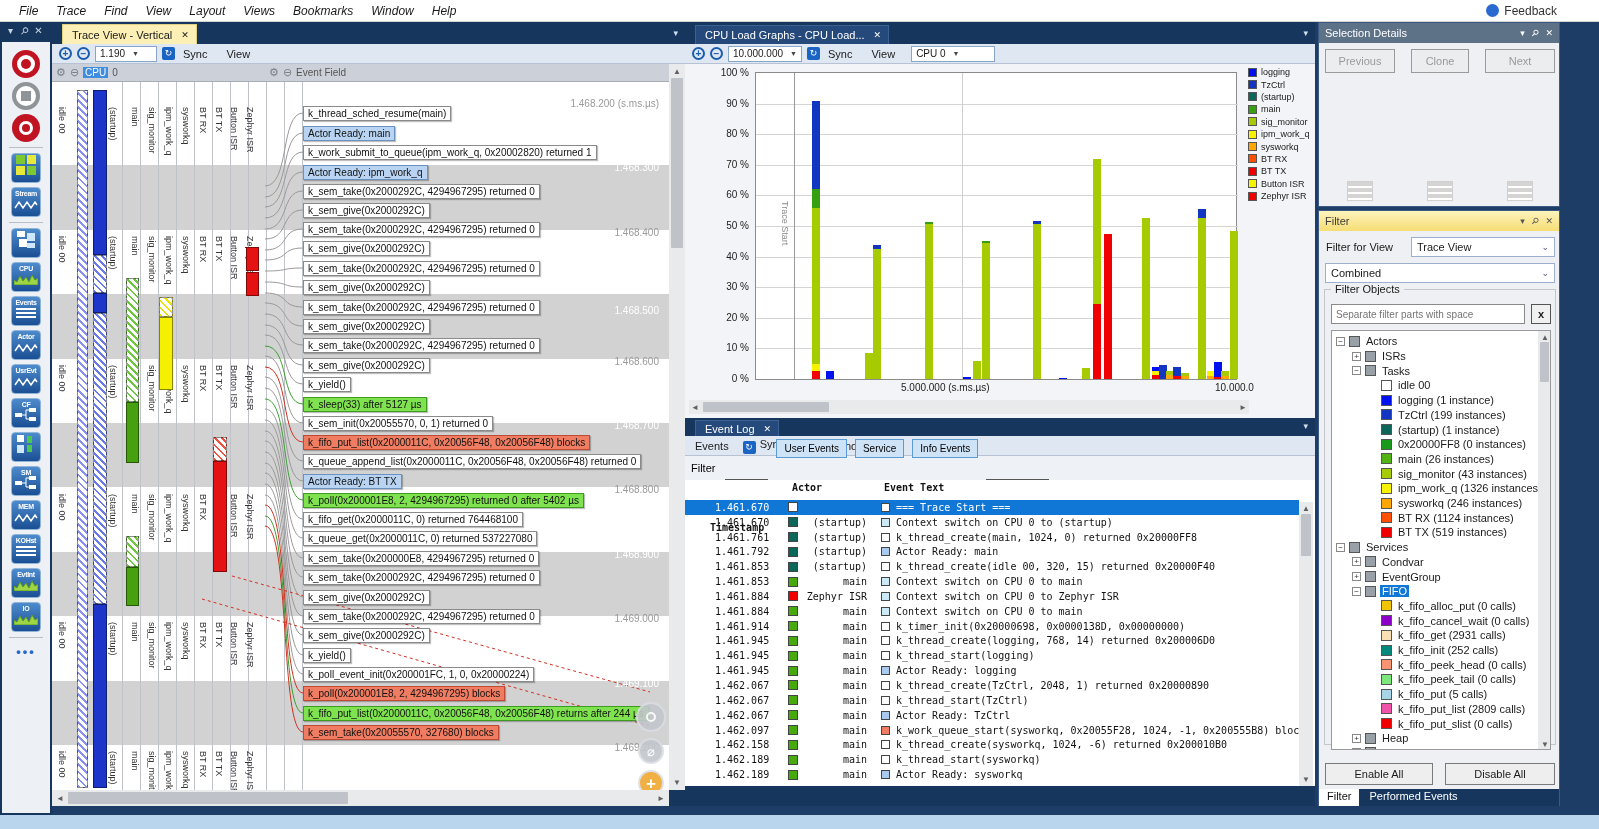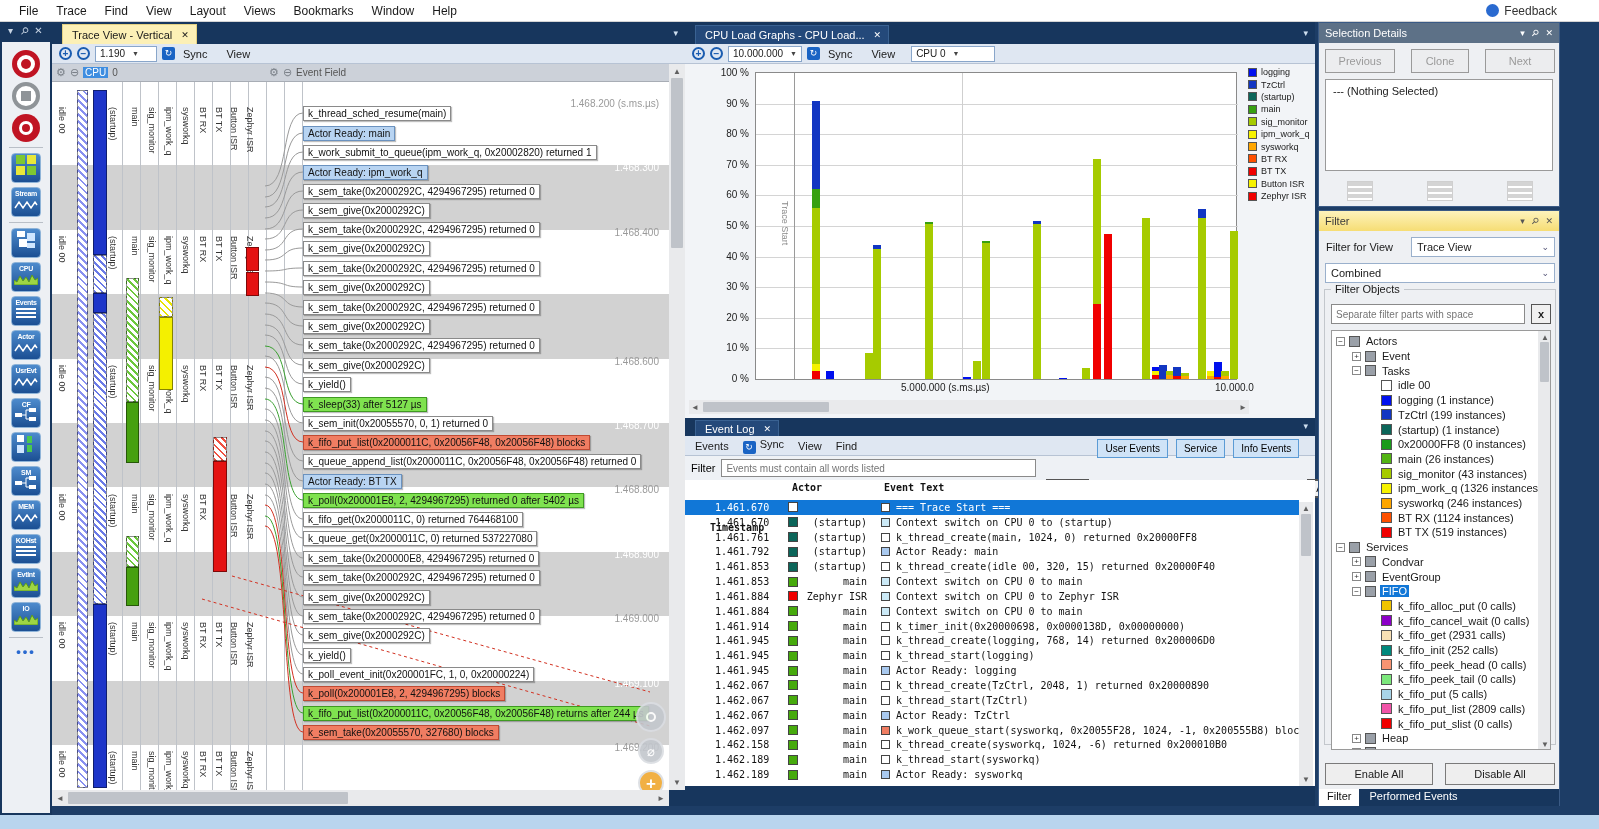--- a/index.html
+++ b/index.html
@@ -1,21 +1,21 @@
 <!DOCTYPE html>
 <html><head>
 <meta charset="utf-8">
 <style>
   * { margin:0; padding:0; box-sizing:border-box; }
   html,body { width:1599px; height:829px; overflow:hidden; font-family:"Liberation Sans",sans-serif; }
   #root { position:relative; width:1599px; height:829px; background:#1d3d66; }
   .abs { position:absolute; }
   
   .menubar { position:absolute; left:0; top:0; width:1599px; height:22px; background:#ffffff; border-bottom:1px solid #d4d4d4; display:flex; align-items:center; padding-left:10px; font-size:12px; color:#1a1a1a; }
-  .menu-item { padding:3px 9px; cursor:default; }
+  .menu-item { padding:3px 9px; cursor:default;font-style:italic; }
   .feedback { margin-left:auto; margin-right:42px; display:flex; align-items:center; gap:5px; font-size:12px; color:#333; }
   .fb-icon { width:13px; height:13px; border-radius:50%; background:#2a6ad0; display:inline-block; }
   
   .sidebar { position:absolute; left:0; top:22px; width:52px; height:793px; background:#17365d; padding:0 2px 2px 2px; }
   .minibar { height:20px; color:#c7d4e4; font-size:10px; display:flex; justify-content:flex-start; gap:7px; padding:3px 6px; }
   .side-inner { background:#edf0f4; width:48px; height:771px; overflow:hidden; padding-top:4px; }
   .side-divider { height:1px; background:#b9bfc7; margin:5px 7px; }
   .circ-btn { width:28px; height:28px; border-radius:50%; margin:4px auto; position:relative; }
   .tile { width:30px; height:30px; border-radius:4px; background:linear-gradient(#4d8bcd,#1b4f93); border:1px solid #8fb4d8; position:relative; margin:4px auto; overflow:hidden; }
   .tile .tlabel { font-size:7px; color:#fff; text-align:center; font-weight:bold; padding-top:2px; letter-spacing:-0.3px; }
@@ -442,21 +442,21 @@
         <div class="evt " style="top: 545px;">k_sem_take(0x2000292C, 4294967295) returned 0</div>
         <div class="evt " style="top: 564px;">k_sem_give(0x2000292C)</div>
         <div class="evt " style="top: 584px;">k_yield()</div>
         <div class="evt " style="top: 603px;">k_poll_event_init(0x200001FC, 1, 0, 0x20000224)</div>
         <div class="evt block" style="top: 622px;">k_poll(0x200001E8, 2, 4294967295) blocks</div>
         <div class="evt ok" style="top: 642px;">k_fifo_put_list(0x2000011C, 0x20056F48, 0x20056F48) returns after 244 µs</div>
         <div class="evt block" style="top: 661px;">k_sem_take(0x20055570, 327680) blocks</div>
         <div class="ts-label" style="top: 34px; color: rgb(154, 154, 154);">1.468.200 (s.ms.µs)</div>
         <div class="ts-label" style="top: 98.4px; color: rgb(255, 255, 255);">1.468.300</div>
         <div class="ts-label" style="top: 162.8px; color: rgb(154, 154, 154);">1.468.400</div>
-        <div class="ts-label" style="top: 221px; color: rgb(255, 255, 255);">1.468.500</div>
+        <div class="ts-label" style="top: 241px; color: rgb(255, 255, 255);">1.468.500</div>
         <div class="ts-label" style="top: 291.6px; color: rgb(154, 154, 154);">1.468.600</div>
         <div class="ts-label" style="top: 356px; color: rgb(255, 255, 255);">1.468.700</div>
         <div class="ts-label" style="top: 420.4px; color: rgb(154, 154, 154);">1.468.800</div>
         <div class="ts-label" style="top: 484.8px; color: rgb(255, 255, 255);">1.468.900</div>
         <div class="ts-label" style="top: 549.2px; color: rgb(154, 154, 154);">1.469.000</div>
         <div class="ts-label" style="top: 613.6px; color: rgb(255, 255, 255);">1.469.100</div>
         <div class="ts-label" style="top: 678px; color: rgb(154, 154, 154);">1.469.200</div>
         <div class="fbtn" style="left: 584px; top: 638px; width: 30px; height: 30px;">
           <div style="position: absolute; left: 8px; top: 8px; width: 10px; height: 10px; border-radius: 50%; border: 2px solid rgb(255, 255, 255);"></div>
         </div>
@@ -681,21 +681,20 @@
       <span class="strip-chev" style="top:3px">▾</span>
     </div>
     <div class="log-menu" id="log-menu">
         <div>Events</div>
         <div><span class="syncico" style="display:inline-block;vertical-align:-2px;margin-right:4px">↻</span>Sync</div>
         <div>View</div>
         <div>Find</div>
       </div>
     <div class="log-filter">
       <span>Filter</span>
-      <input placeholder="Events must contain all words listed" style="">
       <span id="log-buttons" style="display:flex;gap:8px;margin-left:4px">
           <div class="lbtn def">Apply</div>
           <div class="lbtn blue">User Events</div>
           <div class="lbtn blue">Service</div>
           <div class="lbtn blue">Info Events</div>
           <div class="lbtn def">Advanced</div>
         </span>
     </div>
     <div class="log-table" id="log-table">
         <div style="position: absolute; top: 2px; left: 0px; width: 100%; font-weight: bold;">
@@ -849,23 +848,20 @@
       <span>Selection Details</span>
       <span class="ticons">
         <span>▾</span>
         <span style="display:inline-block;transform:rotate(45deg)">⚲</span>
         <span>✕</span>
       </span>
     </div>
     <div class="sel-btn" style="left:6px;width:70px">Previous</div>
     <div class="sel-btn" style="left:92px;width:58px">Clone</div>
     <div class="sel-btn" style="left:166px;width:70px">Next</div>
-    <div class="sel-content">
-      <span>--- (Nothing Selected)</span>
-    </div>
     <div class="sel-tool" style="left:28px"></div>
     <div class="sel-tool" style="left:108px"></div>
     <div class="sel-tool" style="left:188px"></div>
   </div>
 
   <div class="filter-panel">
     <div class="ptitle filter-title">
       <span>Filter</span>
       <span class="ticons" style="color:#555">
         <span>▾</span>
@@ -888,21 +884,21 @@
       <div class="abs" style="left:206px;top:14px;width:20px;height:20px;border:1px solid #555;background:#f0f0f0;text-align:center;font-size:11px;font-weight:bold;line-height:19px">x</div>
       <div class="tree" id="tree">
           <div class="trow" style="top: 3px; left: 0px; width: 220px;">
             <div class="texp" style="left: 4px;">−</div>
             <div class="tbox" style="left: 17px; background: rgb(154, 160, 168);"></div>
             <div class="tlabel2" style="left: 32px;">Actors</div>
           </div>
           <div class="trow" style="top: 17.7px; left: 0px; width: 220px;">
             <div class="texp" style="left: 20px;">+</div>
             <div class="tbox" style="left: 33px; background: rgb(154, 160, 168);"></div>
-            <div class="tlabel2" style="left: 48px;">Event</div>
+            <div class="tlabel2" style="left: 48px;">ISRs</div>
           </div>
           <div class="trow" style="top: 32.4px; left: 0px; width: 220px;">
             <div class="texp" style="left: 20px;">−</div>
             <div class="tbox" style="left: 33px; background: rgb(154, 160, 168);"></div>
             <div class="tlabel2" style="left: 48px;">Tasks</div>
           </div>
           <div class="trow" style="top: 47.1px; left: 0px; width: 220px;">
             <div class="tbox" style="left: 49px; background: rgb(255, 255, 255);"></div>
             <div class="tlabel2" style="left: 64px;">idle 00</div>
           </div>

